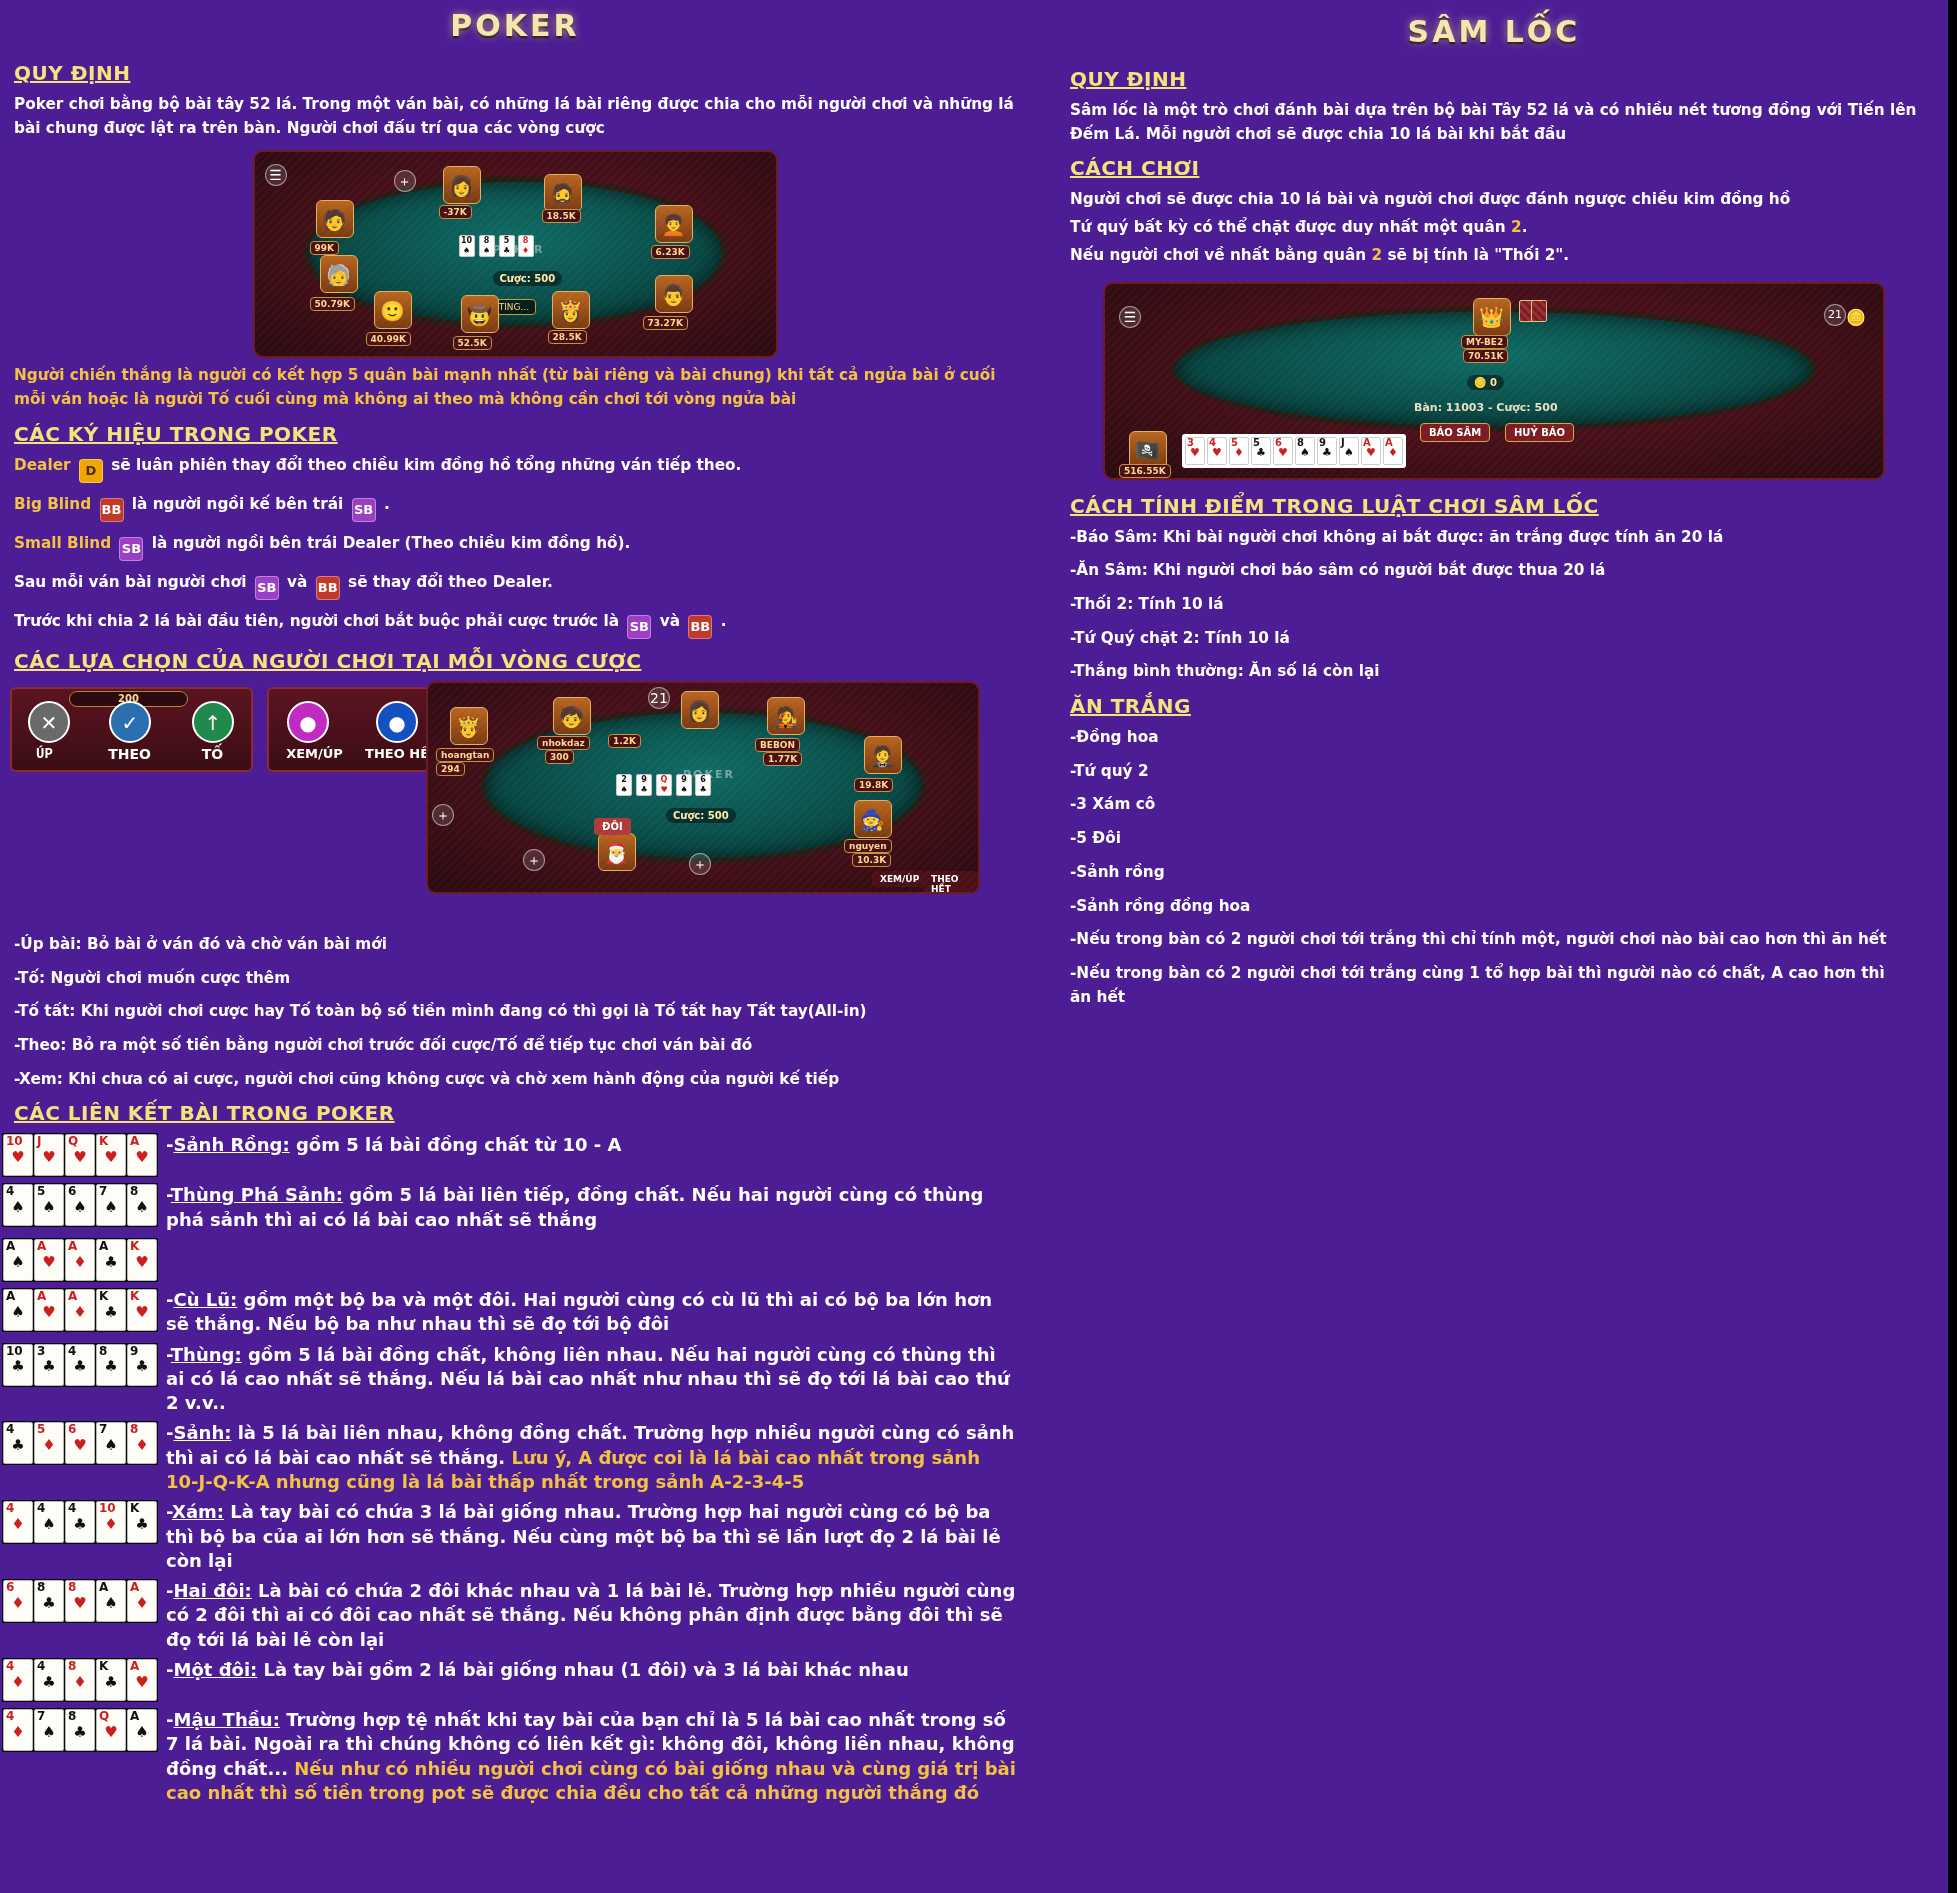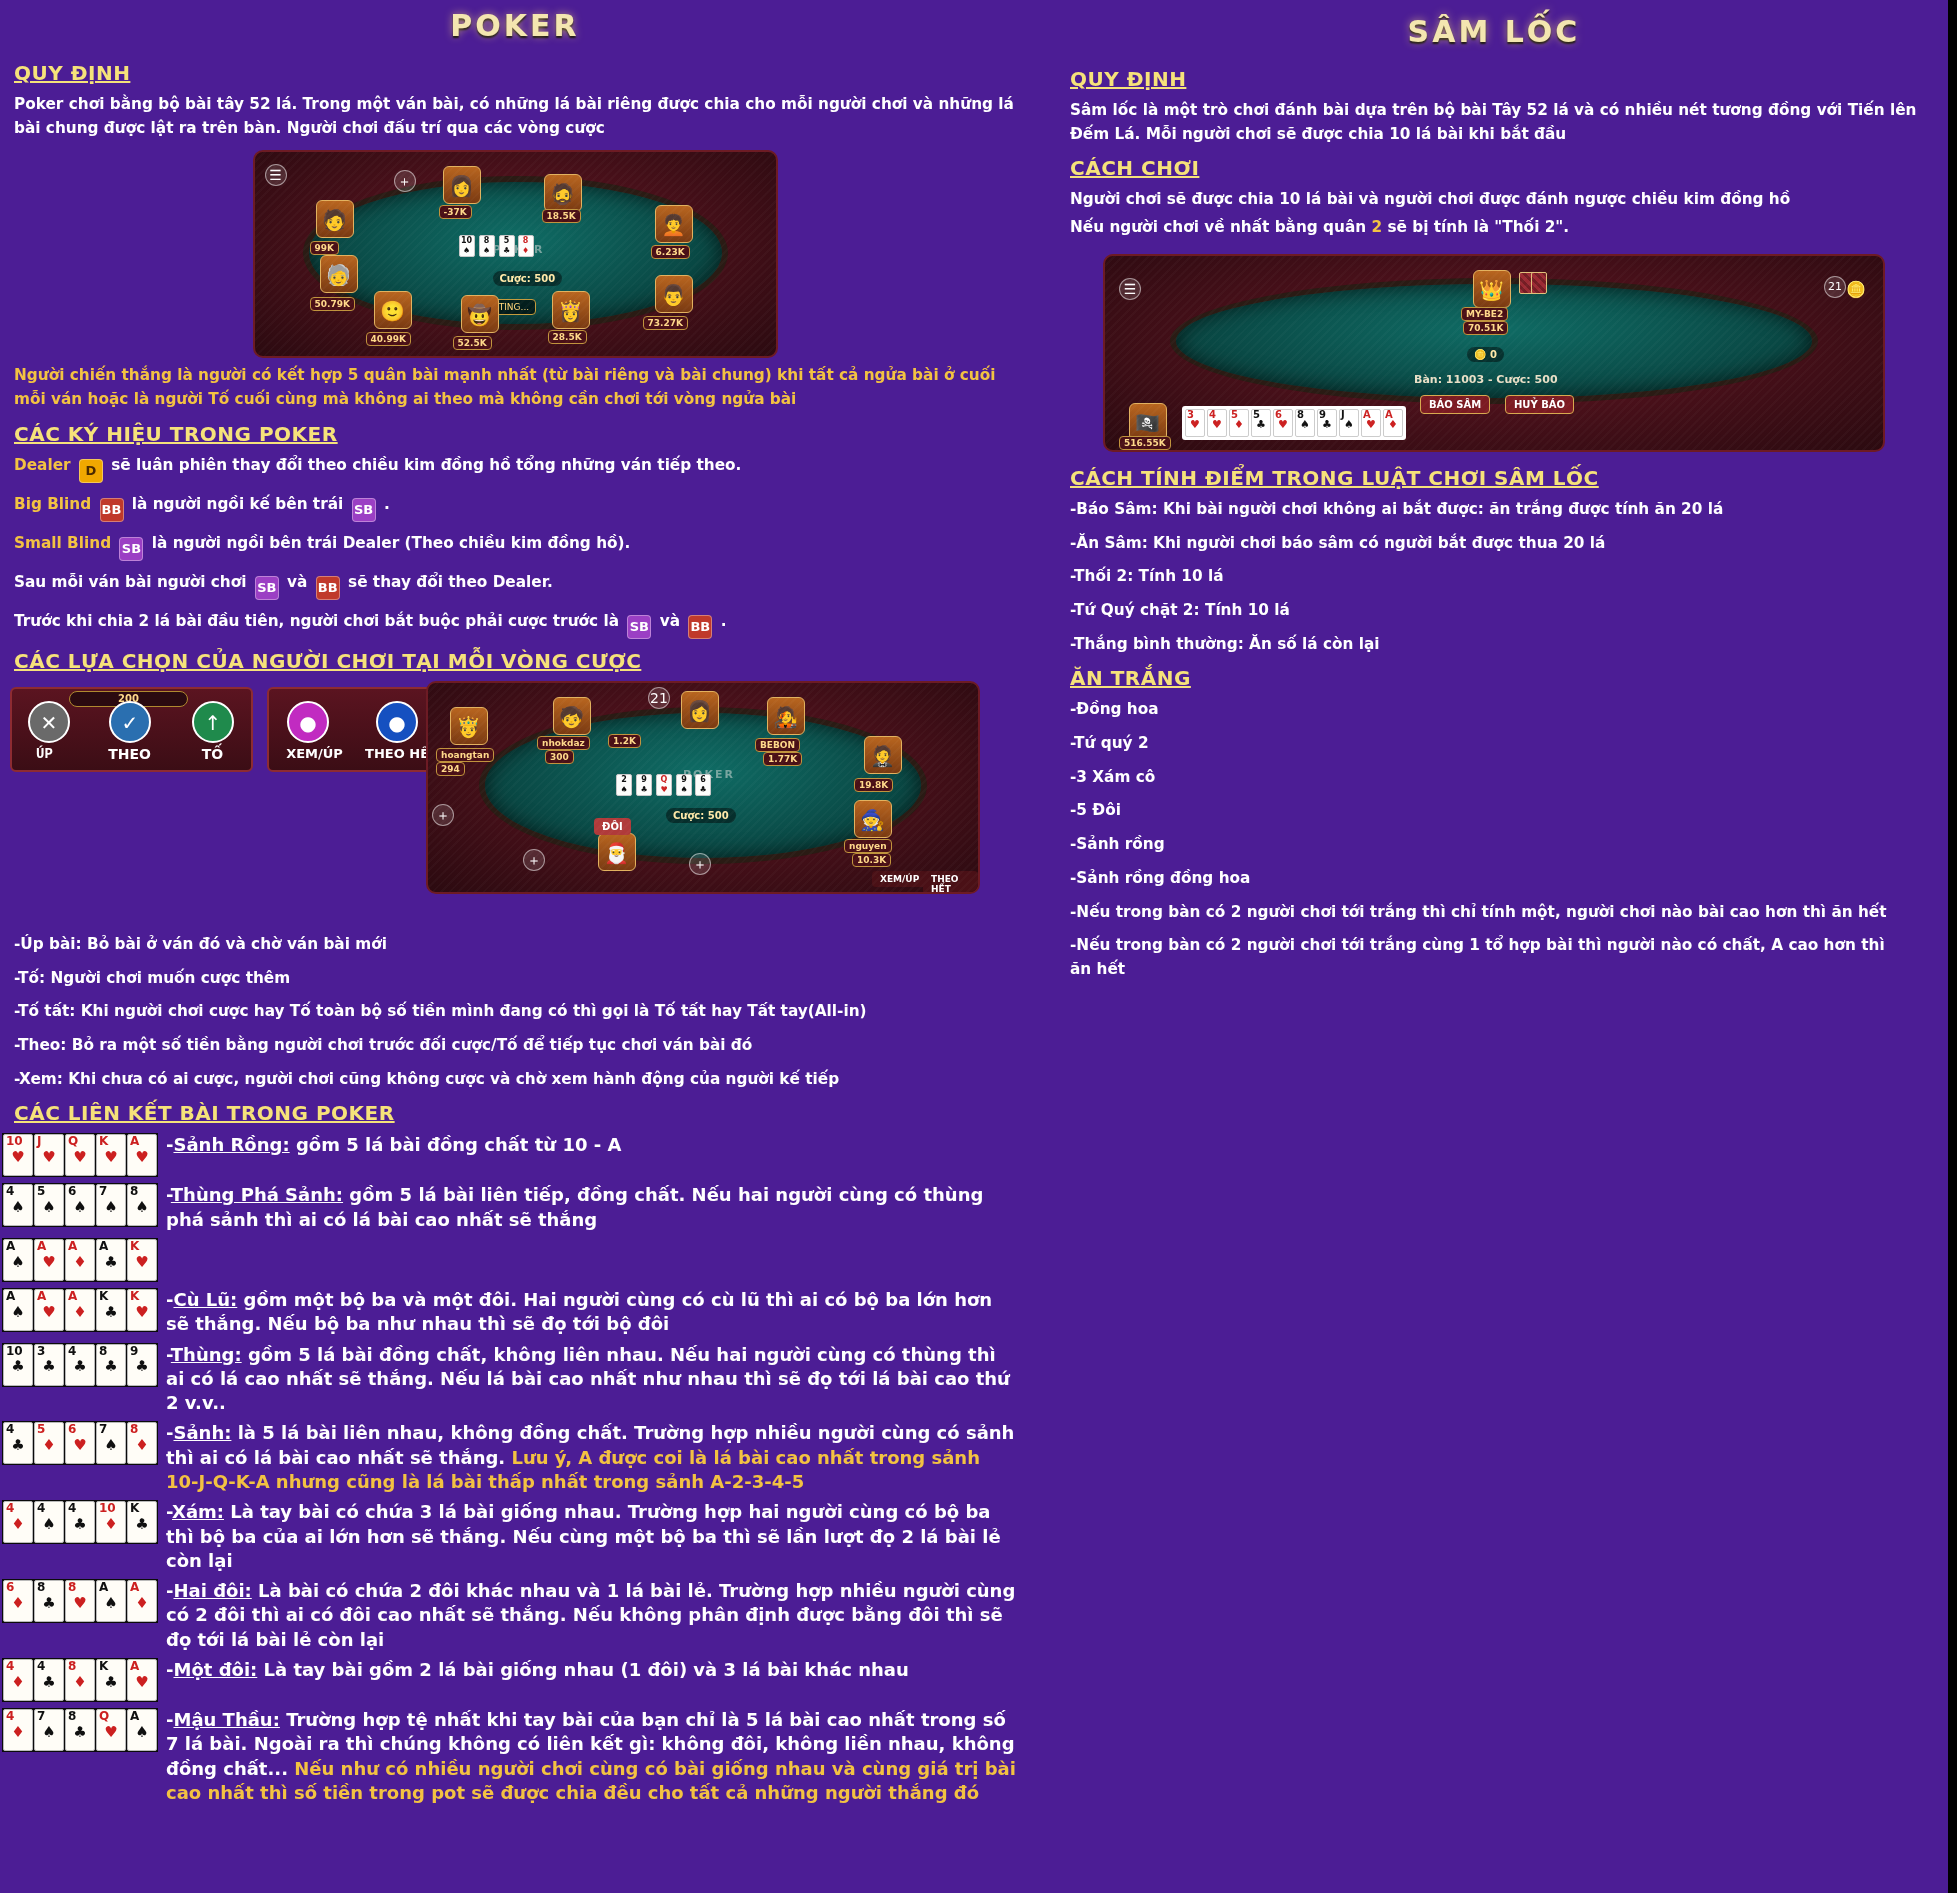--- a/index.html
+++ b/index.html
@@ -714,20 +714,23 @@
   <div class="col-right">
     <h1 class="section-title" style="margin-top:14px;">SÂM LỐC</h1>
 
     <div style="padding:0 40px 0 40px;">
       <div class="hdr">QUY ĐỊNH</div>
       <div class="para">Sâm lốc là một trò chơi đánh bài dựa trên bộ bài Tây 52 lá và có nhiều nét tương đồng với Tiến lên Đếm Lá. Mỗi người chơi sẽ được chia 10 lá bài khi bắt đầu</div>
 
       <div class="hdr">CÁCH CHƠI</div>
       <div class="para">Người chơi sẽ được chia 10 lá bài và người chơi được đánh ngược chiều kim đồng hồ</div>
       <div class="para" style="margin-top:-6px;">
+        <span>Tứ quý bất kỳ có thể chặt được duy nhất một quân </span><span class="gold">2</span><span>.</span>
+      </div>
+      <div class="para" style="margin-top:-6px;">
         <span>Nếu người chơi về nhất bằng quân </span><span class="gold">2</span><span> sẽ bị tính là "Thối 2".</span>
       </div>
     </div>
 
     <div class="felt-wrap" style="margin:14px auto 10px auto; width:782px; height:198px;">
       <div class="felt-table t1" style="left:65px; top:22px; right:65px; bottom:46px;"></div>
       <div class="badge-round" style="left:14px; top:22px;">☰</div>
       <div class="badge-round" style="left:719px; top:20px; font-size:11px;">21</div>
       <div style="position:absolute; left:741px; top:24px; font-size:16px;">🪙</div>
 

